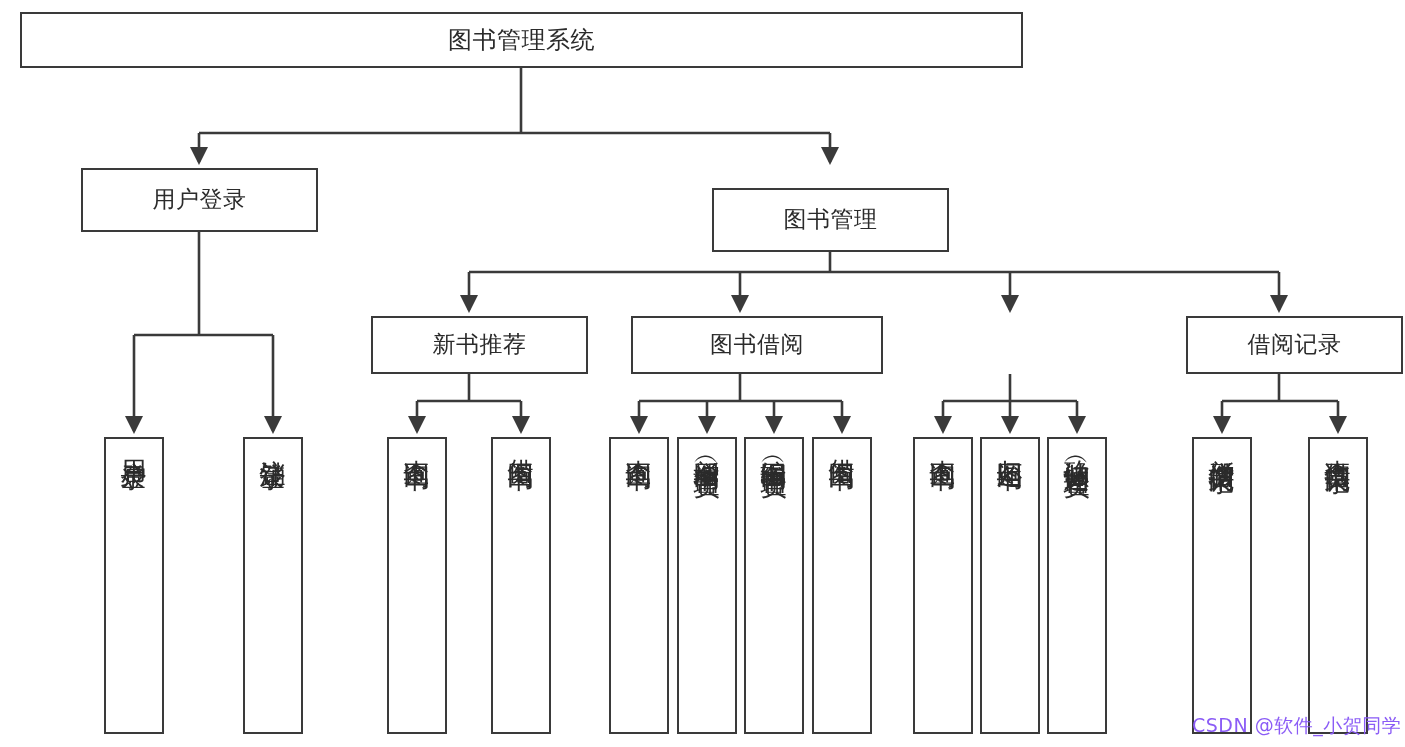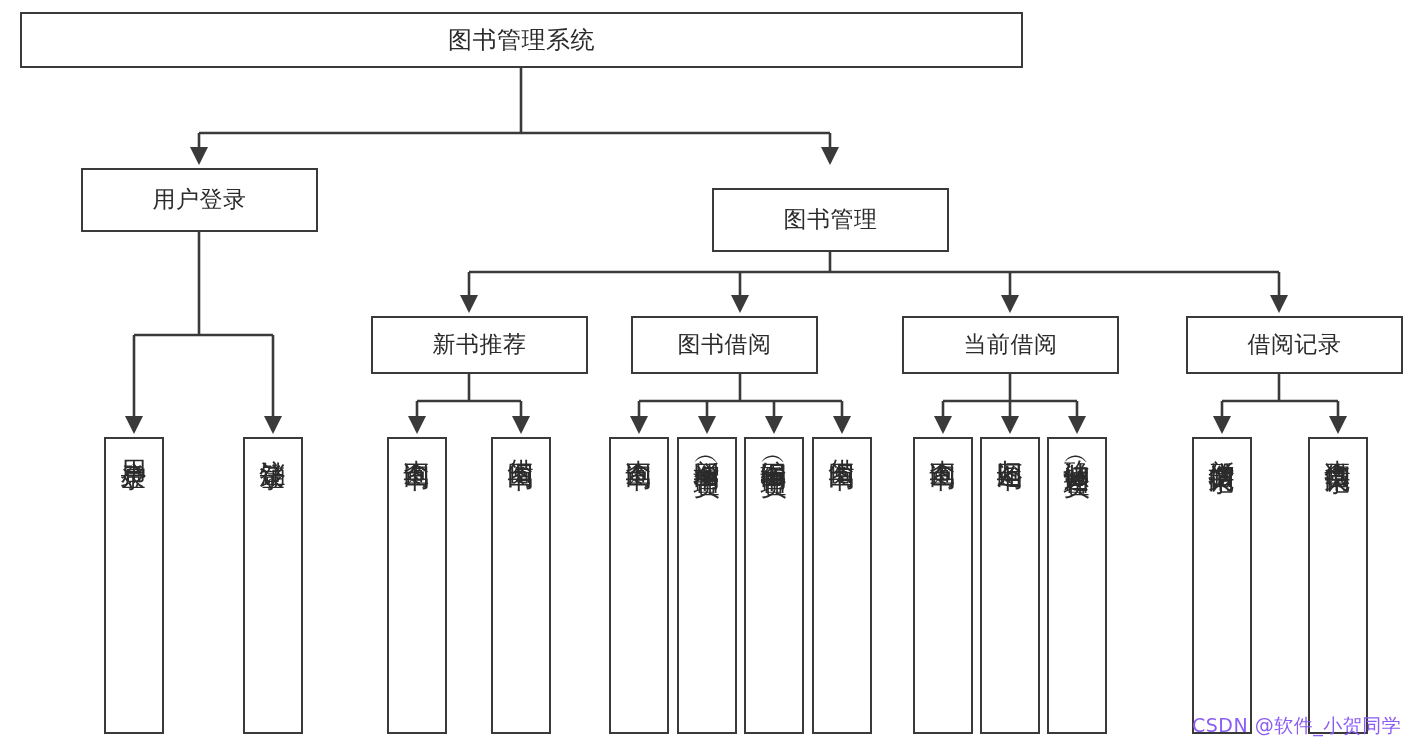--- a/index.html
+++ b/index.html
@@ -134,25 +134,22 @@
   <div class="node horiz" style="left:81px; top:168px; width:237px; height:64px;">
     <span class="node-label">用户登录</span>
   </div>
   <div class="node horiz" style="left:712px; top:168px; width:237px; height:64px;margin-top:20px;">
     <span class="node-label">图书管理</span>
   </div>
 
   <div class="node horiz" style="left:361px; top:316px; width:217px; height:58px;margin-left:10px;">
     <span class="node-label">新书推荐</span>
   </div>
-  <div class="node horiz" style="left:631px; top:316px; width:187px; height:58px;">
+  <div class="node horiz" style="left:631px; top:316px; width:252px; height:58px;">
     <span class="node-label">图书借阅</span>
-  </div>
-  <div class="node horiz" style="left:902px; top:316px; width:217px; height:58px;">
-    <span class="node-label">当前借阅</span>
   </div>
   <div class="node horiz" style="left:1170px; top:316px; width:217px; height:58px;margin-left:16px;">
     <span class="node-label">借阅记录</span>
   </div>
 
   <div class="node leaf" style="left:104px; top:437px; width:60px; height:297px;">
     <span class="node-label">用户登录</span>
   </div>
   <div class="node leaf" style="left:243px; top:437px; width:60px; height:297px;">
     <span class="node-label">注销登录</span>

